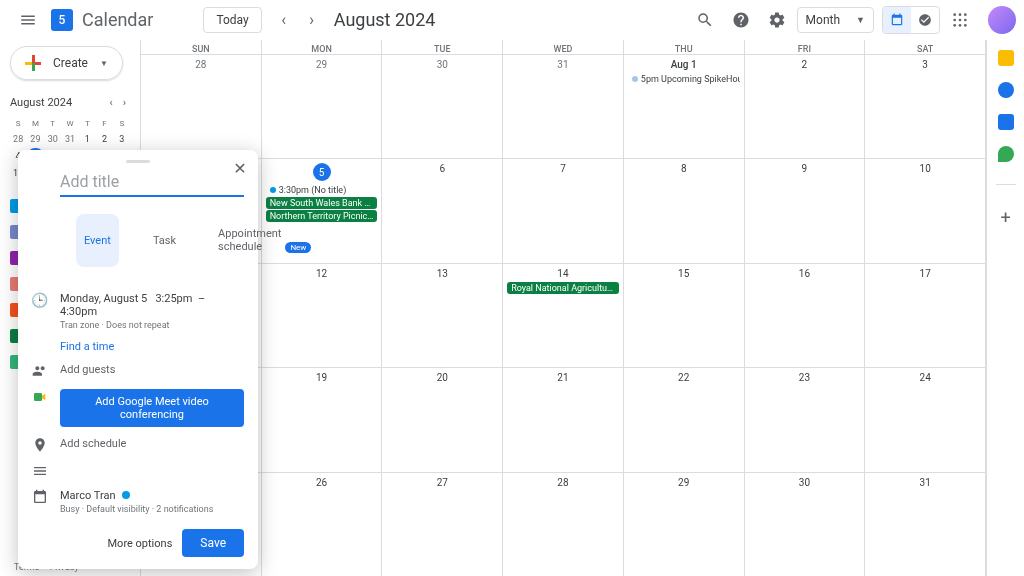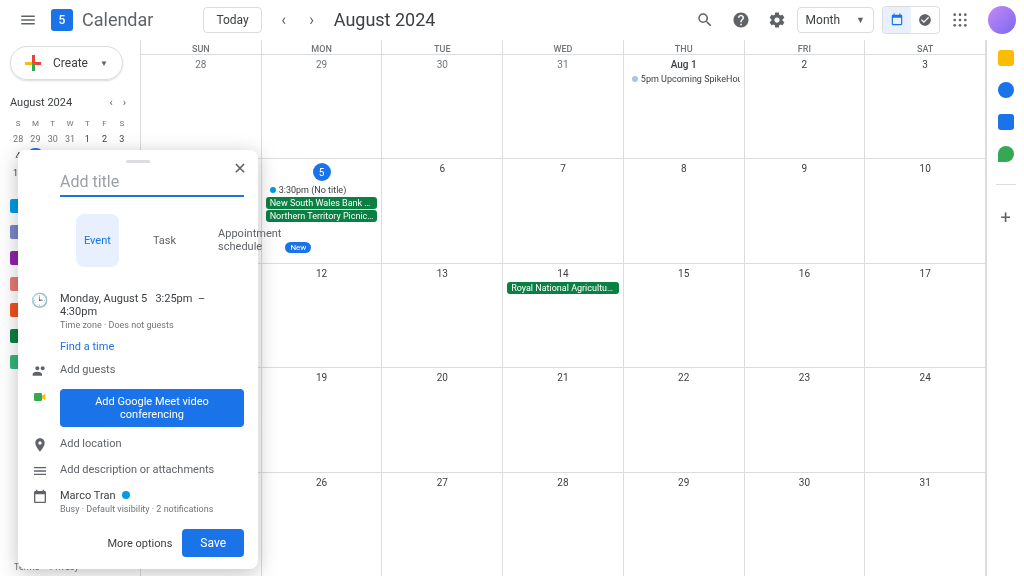--- a/index.html
+++ b/index.html
@@ -380,21 +380,21 @@
       </div>
     </div>
   </div>
   <div class="modal-row">
     <div class="modal-row-icon">🕒</div>
     <div class="modal-row-content">
       <span>Monday, August 5</span>&nbsp;&nbsp;
       <span>3:25pm</span>
       &nbsp;<span>–</span>&nbsp;
       <span>4:30pm</span>
-      <div class="sub-text">Time zone · Does not guests</div>
+      <div class="sub-text">Tran zone · Does not repeat</div>
       <div class="link-text" style="margin-top:10px">Find a time</div>
     </div>
   </div>
   <div class="modal-row">
     <div class="modal-row-icon">
         <svg width="16" height="16" viewBox="0 0 24 24" fill="#5f6368">
           <path d="M16 11c1.66 0 2.99-1.34 2.99-3S17.66 5 16 5s-3 1.34-3 3 1.34 3 3 3zm-8 0c1.66 0 2.99-1.34 2.99-3S9.66 5 8 5 5 6.34 5 8s1.34 3 3 3zm0 2c-2.33 0-7 1.17-7 3.5V19h14v-2.5c0-2.33-4.67-3.5-7-3.5z"></path>
         </svg>
       </div>
     <div class="modal-row-content placeholder-text">Add guests</div>
@@ -407,29 +407,28 @@
         </svg>
       </div>
     <div class="modal-row-content"><button class="meet-btn">Add Google Meet video conferencing</button></div>
   </div>
   <div class="modal-row">
     <div class="modal-row-icon">
         <svg width="16" height="16" viewBox="0 0 24 24" fill="#5f6368">
           <path d="M12 2C8.13 2 5 5.13 5 9c0 5.25 7 13 7 13s7-7.75 7-13c0-3.87-3.13-7-7-7zm0 9.5c-1.38 0-2.5-1.12-2.5-2.5s1.12-2.5 2.5-2.5 2.5 1.12 2.5 2.5-1.12 2.5-2.5 2.5z"></path>
         </svg>
       </div>
-    <div class="modal-row-content placeholder-text">Add location</div>
+    <div class="modal-row-content placeholder-text">Add schedule</div>
   </div>
   <div class="modal-row">
     <div class="modal-row-icon">
         <svg width="16" height="16" viewBox="0 0 24 24" fill="#5f6368">
           <path d="M3 18h18v-2H3v2zm0-5h18v-2H3v2zm0-7v2h18V6H3z"></path>
         </svg>
       </div>
-    <div class="modal-row-content placeholder-text">Add description or attachments</div>
   </div>
   <div class="modal-row">
     <div class="modal-row-icon">
         <svg width="16" height="16" viewBox="0 0 24 24" fill="#5f6368">
           <path d="M19 3h-1V1h-2v2H8V1H6v2H5c-1.1 0-2 .9-2 2v14c0 1.1.9 2 2 2h14c1.1 0 2-.9 2-2V5c0-1.1-.9-2-2-2zm0 16H5V8h14v11z"></path>
         </svg>
       </div>
     <div class="modal-row-content">
       <span>Marco Tran</span>
       <span class="organizer-dot"></span>

